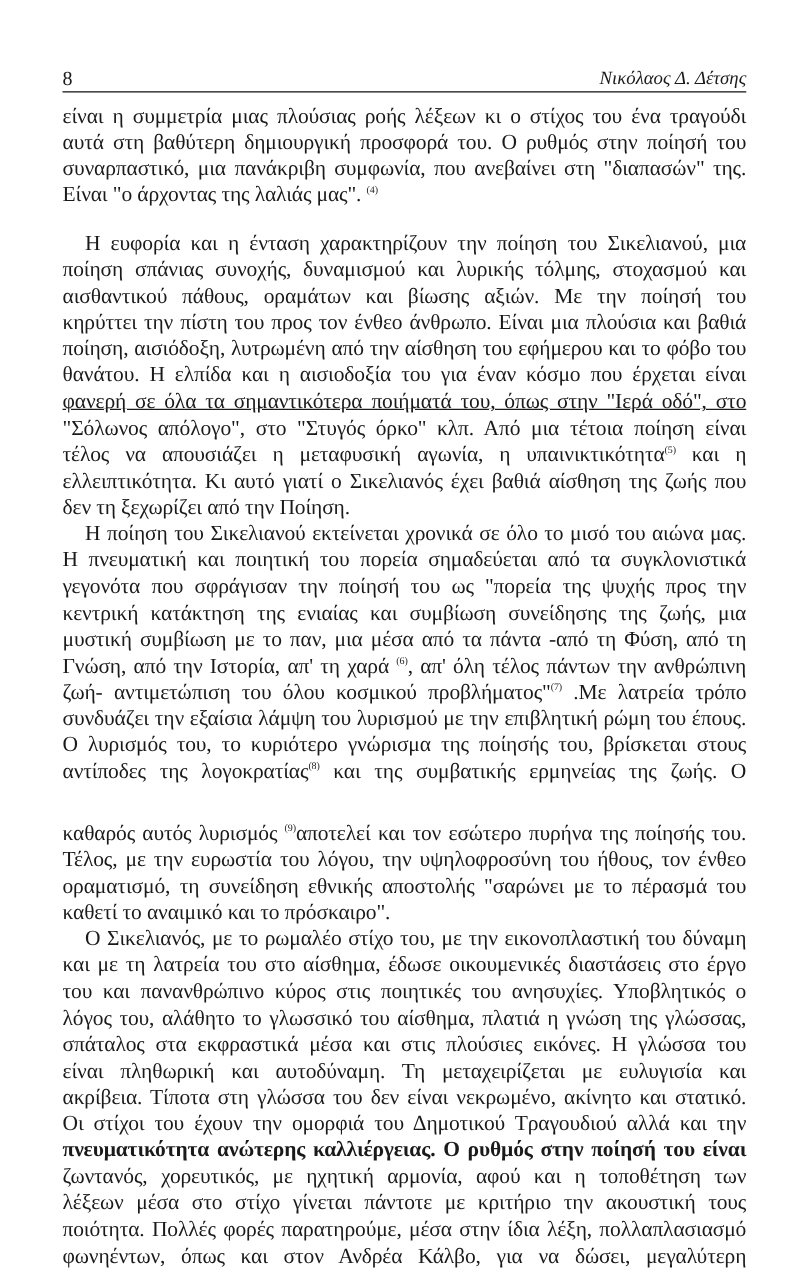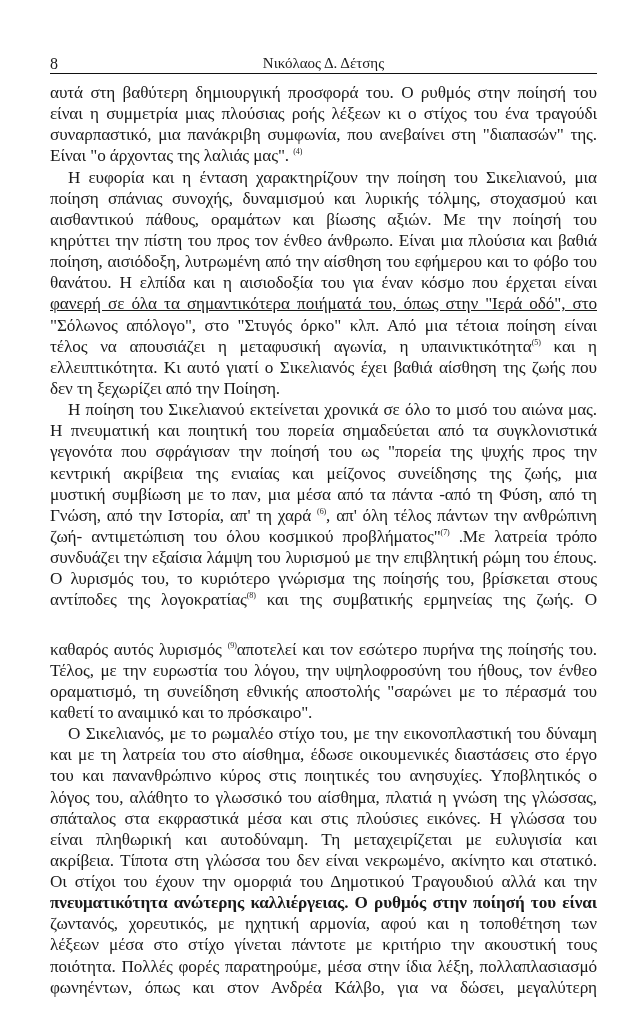--- a/index.html
+++ b/index.html
@@ -6,21 +6,21 @@
   body {
     width: 640px; height: 1024px; background: #ffffff; overflow: hidden;
     font-family: "Liberation Serif", "DejaVu Serif", serif; color: #1a1a1a;
     position: relative;
   }
   .page { position: absolute; left: 50px; top: 55px; width: 547px; }
   .running-head {
     position: relative; height: 17px; font-size: 15px; line-height: 17px;
   }
   .page-number { position: absolute; left: 0; top: 0; font-size: 16px; }
-  .author { position: absolute; left: 0; right: 0; top: 0; text-align: center; }
+  .author { position: absolute; left: 0; right: 0; top: 0; text-align: right; font-style: italic; }
   .rule { border-top: 1.6px solid #111; margin-top: 1px; }
   .body-text { margin-top: 8px; }
   .line {
     display: block; font-size: 17.2px; line-height: 21.15px; height: 21.15px;
     white-space: nowrap; text-align: justify; text-align-last: justify;
     letter-spacing: -0.1px;
   }
   .line.last { text-align-last: left; }
   .line.indent { padding-left: 18px; }
   sup { font-size: 8px; line-height: 0; vertical-align: 7px; }
@@ -28,39 +28,39 @@
 </head>
 <body>
 
 <div class="page">
   <div class="running-head">
     <span class="page-number">8</span>
     <span class="author">Νικόλαος Δ. Δέτσης</span>
   </div>
   <div class="rule"></div>
   <div class="body-text" id="body-text">
+      <div class="line" style="white-space: nowrap;"><span>είναι η συμμετρία μιας πλούσιας ροής λέξεων κι ο στίχος του ένα τραγούδι</span></div>
       <div class="line" style="white-space: nowrap;"><span>αυτά στη βαθύτερη δημιουργική προσφορά του. Ο ρυθμός στην ποίησή του</span></div>
-      <div class="line" style="white-space: nowrap;"><span>είναι η συμμετρία μιας πλούσιας ροής λέξεων κι ο στίχος του ένα τραγούδι</span></div>
       <div class="line" style="white-space: nowrap;"><span>συναρπαστικό, μια πανάκριβη συμφωνία, που ανεβαίνει στη "διαπασών" της.</span></div>
       <div class="line last"><span>Είναι "ο άρχοντας της λαλιάς μας". </span><sup>(4)</sup></div>
-      <div class="line indent" style="white-space: nowrap;"><span>Η ευφορία και η ένταση χαρακτηρίζουν την ποίηση του Σικελιανού, μια</span></div>
+      <div class="line indent" style="white-space: nowrap; margin-top: 17px;"><span>Η ευφορία και η ένταση χαρακτηρίζουν την ποίηση του Σικελιανού, μια</span></div>
       <div class="line" style="white-space: nowrap;"><span>ποίηση σπάνιας συνοχής, δυναμισμού και λυρικής τόλμης, στοχασμού και</span></div>
       <div class="line" style="white-space: nowrap;"><span>αισθαντικού πάθους, οραμάτων και βίωσης αξιών. Με την ποίησή του</span></div>
       <div class="line" style="white-space: nowrap;"><span>κηρύττει την πίστη του προς τον ένθεο άνθρωπο. Είναι μια πλούσια και βαθιά</span></div>
       <div class="line" style="white-space: nowrap;"><span>ποίηση, αισιόδοξη, λυτρωμένη από την αίσθηση του εφήμερου και το φόβο του</span></div>
       <div class="line" style="white-space: nowrap;"><span>θανάτου. Η ελπίδα και η αισιοδοξία του για έναν κόσμο που έρχεται είναι</span></div>
       <div class="line" style="white-space: nowrap; text-decoration: underline;"><span>φανερή σε όλα τα σημαντικότερα ποιήματά του, όπως στην "Ιερά οδό", στο</span></div>
       <div class="line" style="white-space: nowrap;"><span>"Σόλωνος απόλογο", στο "Στυγός όρκο" κλπ. Από μια τέτοια ποίηση είναι</span></div>
       <div class="line" style="white-space: nowrap; letter-spacing: -0.10023px;"><span>τέλος να απουσιάζει η μεταφυσική αγωνία, η υπαινικτικότητα</span><sup>(5)</sup><span> και η</span></div>
       <div class="line" style="white-space: nowrap;"><span>ελλειπτικότητα. Κι αυτό γιατί ο Σικελιανός έχει βαθιά αίσθηση της ζωής που</span></div>
       <div class="line last"><span>δεν τη ξεχωρίζει από την Ποίηση.</span></div>
       <div class="line indent" style="white-space: nowrap;"><span>Η ποίηση του Σικελιανού εκτείνεται χρονικά σε όλο το μισό του αιώνα μας.</span></div>
       <div class="line" style="white-space: nowrap;"><span>Η πνευματική και ποιητική του πορεία σημαδεύεται από τα συγκλονιστικά</span></div>
       <div class="line" style="white-space: nowrap;"><span>γεγονότα που σφράγισαν την ποίησή του ως "πορεία της ψυχής προς την</span></div>
-      <div class="line" style="white-space: nowrap;"><span>κεντρική ακρίβεια της ενιαίας και μείζονος συνείδησης της ζωής, μια</span></div>
+      <div class="line" style="white-space: nowrap;"><span>κεντρική κατάκτηση της ενιαίας και συμβίωση συνείδησης της ζωής, μια</span></div>
       <div class="line" style="white-space: nowrap;"><span>μυστική συμβίωση με το παν, μια μέσα από τα πάντα -από τη Φύση, από τη</span></div>
       <div class="line" style="white-space: nowrap; letter-spacing: -0.100208px;"><span>Γνώση, από την Ιστορία, απ' τη χαρά </span><sup>(6)</sup><span>, απ' όλη τέλος πάντων την ανθρώπινη</span></div>
       <div class="line" style="white-space: nowrap; letter-spacing: -0.100223px;"><span>ζωή- αντιμετώπιση του όλου κοσμικού προβλήματος"</span><sup>(7)</sup><span> .Με λατρεία τρόπο</span></div>
       <div class="line" style="white-space: nowrap;"><span>συνδυάζει την εξαίσια λάμψη του λυρισμού με την επιβλητική ρώμη του έπους.</span></div>
       <div class="line" style="white-space: nowrap;"><span>Ο λυρισμός του, το κυριότερο γνώρισμα της ποίησής του, βρίσκεται στους</span></div>
       <div class="line" style="white-space: nowrap; letter-spacing: -0.100226px;"><span>αντίποδες της λογοκρατίας</span><sup>(8)</sup><span> και της συμβατικής ερμηνείας της ζωής. Ο</span></div>
       <div class="line" style="white-space: nowrap; margin-top: 28px;"><span>καθαρός αυτός λυρισμός </span><sup>(9)</sup><span>αποτελεί και τον εσώτερο πυρήνα της ποίησής του.</span></div>
       <div class="line" style="white-space: nowrap;"><span>Τέλος, με την ευρωστία του λόγου, την υψηλοφροσύνη του ήθους, τον ένθεο</span></div>
       <div class="line" style="white-space: nowrap;"><span>οραματισμό, τη συνείδηση εθνικής αποστολής "σαρώνει με το πέρασμά του</span></div>
       <div class="line last"><span>καθετί το αναιμικό και το πρόσκαιρο".</span></div>

